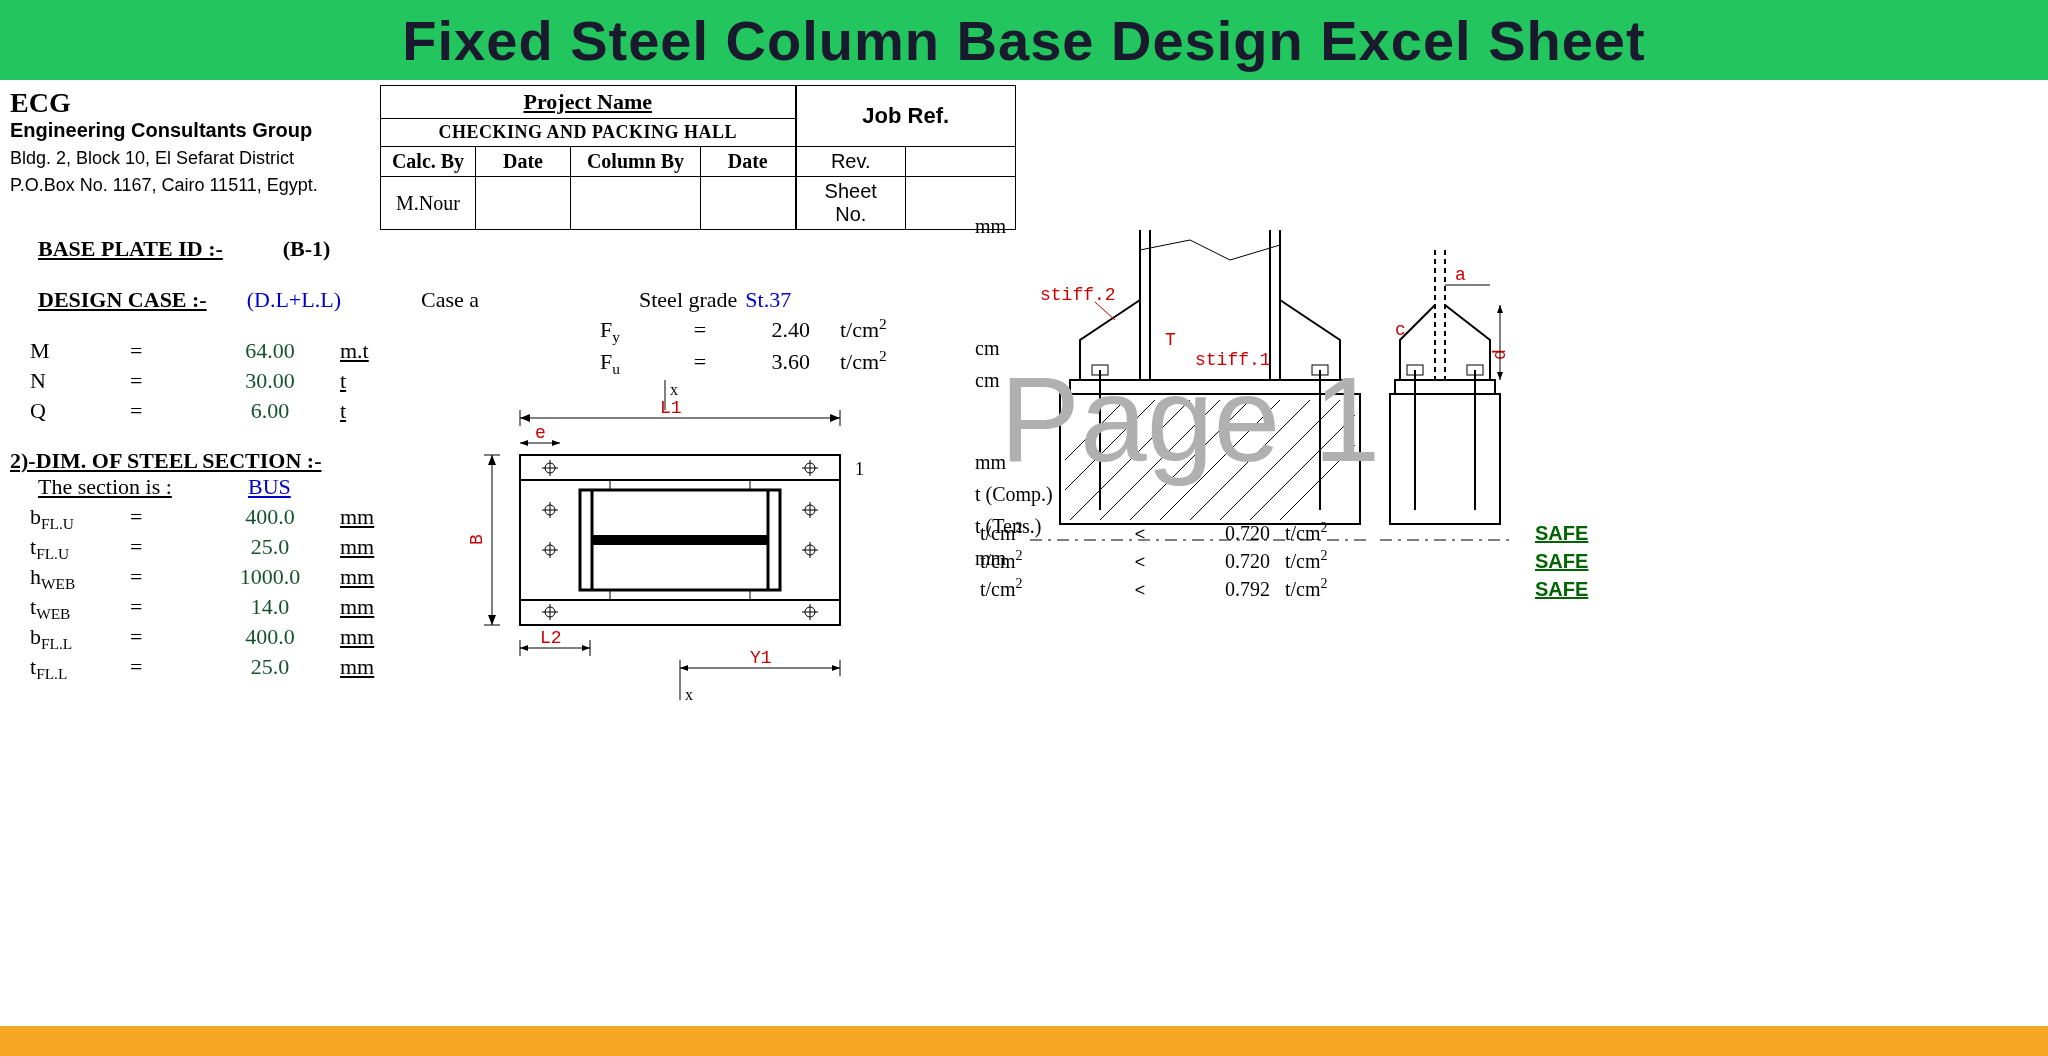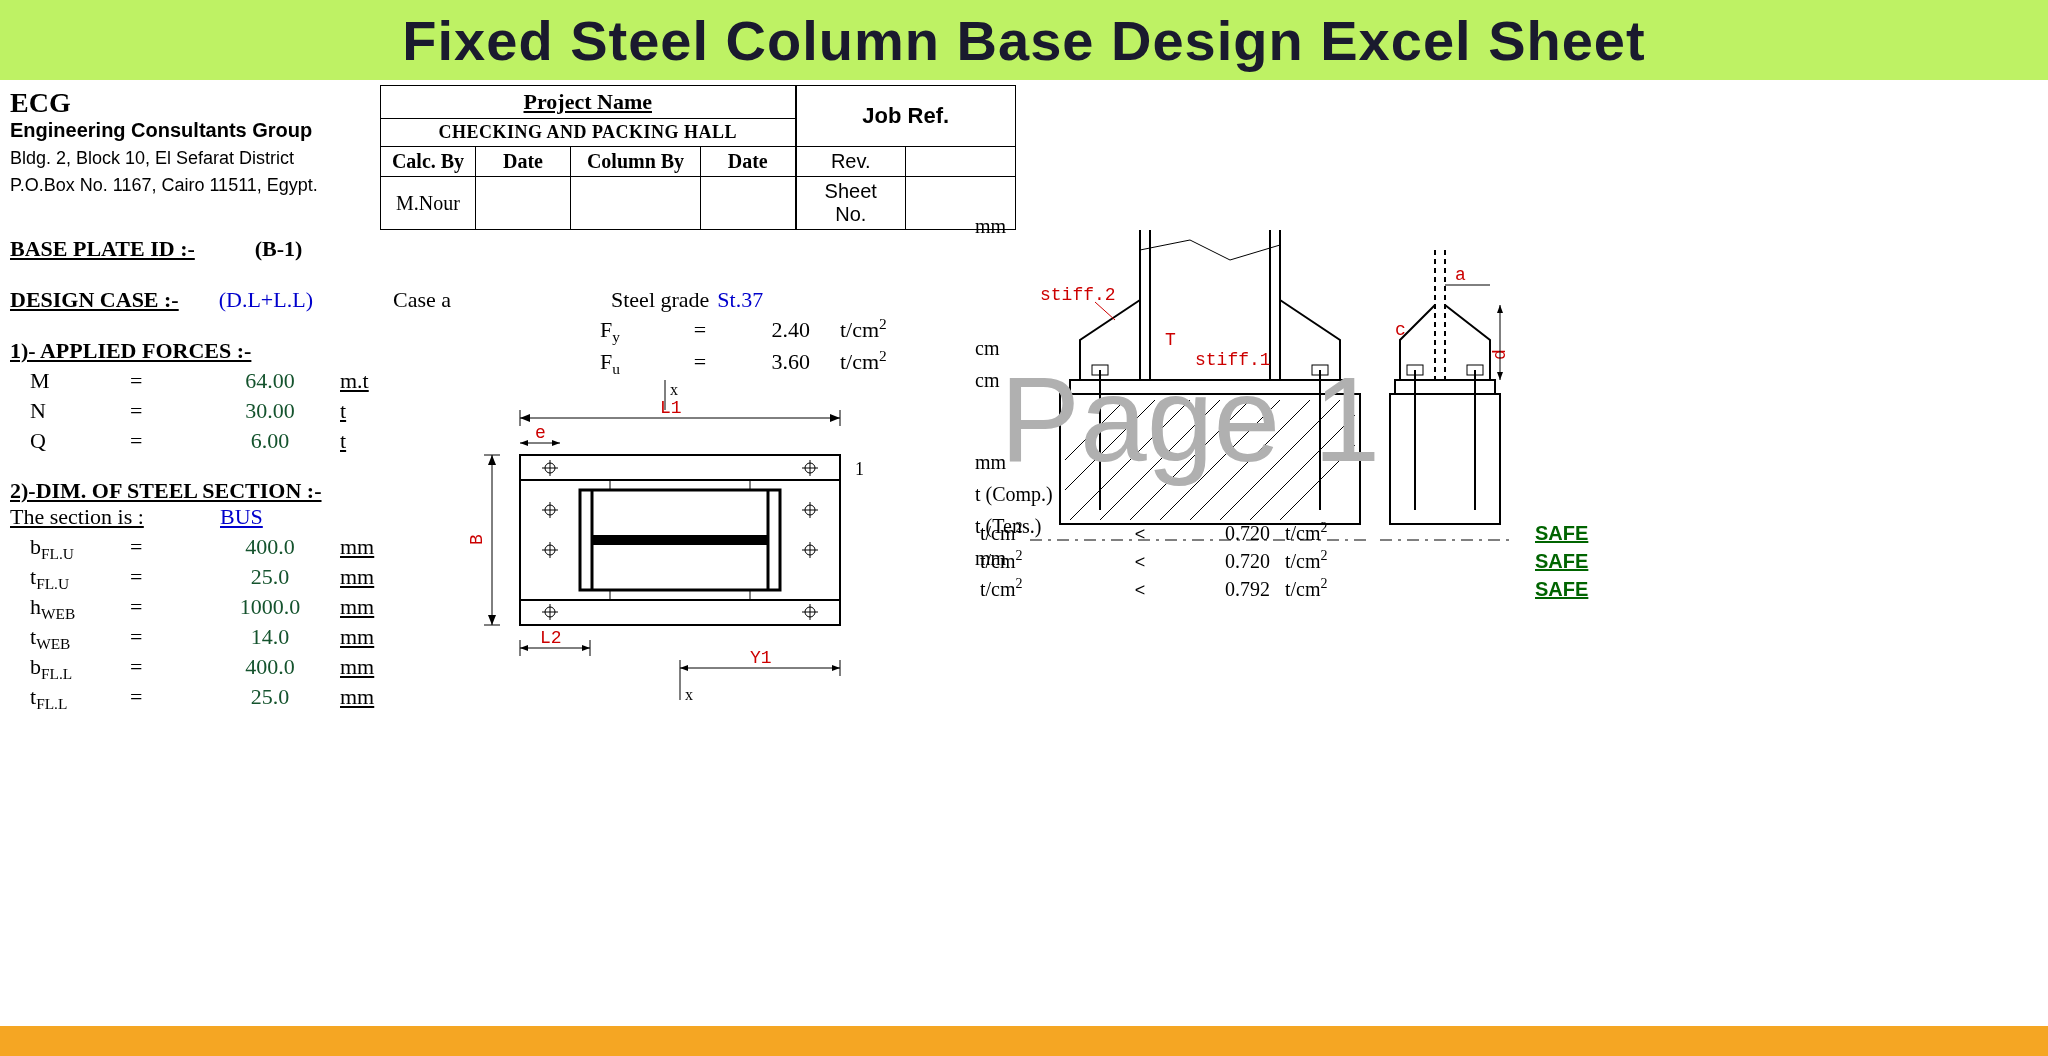--- a/index.html
+++ b/index.html
@@ -1,32 +1,32 @@
 <!DOCTYPE html>
 <html><head>
 <meta charset="utf-8">
 <style>
 * { box-sizing: border-box; margin: 0; padding: 0; }
 body { font-family: "Times New Roman", serif; background: #fff; width: 2048px; height: 1056px; position: relative; }
-.banner { background: #bef264; width: 100%; height: 80px; display: flex; align-items: center; justify-content: center; }
+.banner { background: #22c55e; width: 100%; height: 80px; display: flex; align-items: center; justify-content: center; }
 .banner-text { font-family: Impact, "Arial Narrow", sans-serif; font-size: 56px; font-weight: bold; color: #1a1a2e; letter-spacing: 1px; }
 .content { padding: 5px 10px 0 10px; position: relative; }
 .header-row { display: flex; }
 .company-col { width: 370px; padding: 2px 0; }
 .company-abbr { font-size: 28px; font-weight: bold; font-family: "Times New Roman", serif; }
 .company-name { font-size: 20px; font-weight: bold; font-family: Arial, sans-serif; }
 .company-addr { font-size: 18px; font-family: Arial, sans-serif; padding-top: 6px; }
 .hdr-table { border-collapse: collapse; font-family: "Times New Roman", serif; padding-left: 15px; }
 .hdr-table td, .hdr-table th { border: 1px solid #000; padding: 3px 10px; font-size: 20px; text-align: center; }
 .hdr-table .proj-lbl { font-weight: bold; text-decoration: underline; font-size: 22px; }
 .hdr-table .proj-val { font-weight: bold; font-size: 18px; letter-spacing: 0.5px; }
 .hdr-table .job-lbl { font-weight: bold; font-size: 22px; font-family: Liberation Sans, sans-serif; border-left: 2px solid #000; }
 .hdr-table .thick-l { border-left: 2px solid #000; }
 .section-block { margin-top: 6px; font-size: 22px; }
-.row-flex { display: flex; align-items: center; }
+.row-flex { display: flex; align-items: center; margin-left: 28px; }
 .sec-label { font-weight: bold; text-decoration: underline; font-size: 22px; }
 .plate-id { font-weight: bold; font-size: 22px; margin-left: 60px; }
 .design-case-val { color: #0000cc; margin-left: 40px; font-size: 22px; }
 .case-a { margin-left: 80px; font-size: 22px; }
 .steel-grade { margin-left: 160px; font-size: 22px; }
 .steel-grade-val { color: #0000cc; margin-left: 8px; }
 .forces-grid { margin-top: 4px; margin-left: 20px; }
 .force-row, .dim-row { display: flex; align-items: baseline; font-size: 22px; height: 30px; }
 .force-sym { width: 100px; }
 .force-eq { width: 90px; }
@@ -127,21 +127,20 @@
     </div>
     <div class="fy-row">
       <span class="fy-sym">F<span class="sub">u</span></span>
       <span class="fy-eq">=</span>
       <span class="fy-val">3.60</span>
       <span class="fy-unit">t/cm<span class="sup">2</span></span>
     </div>
   </div>
 
   <div class="section-block" style="margin-top:25px">
-    <div class="sec-label">1)- APPLIED FORCES :-</div>
     <div class="forces-grid">
       <div class="force-row">
         <span class="force-sym">M</span>
         <span class="force-eq">=</span>
         <span class="force-val">64.00</span>
         <span class="force-unit">m.t</span>
       </div>
       <div class="force-row">
         <span class="force-sym">N</span>
         <span class="force-eq">=</span>

